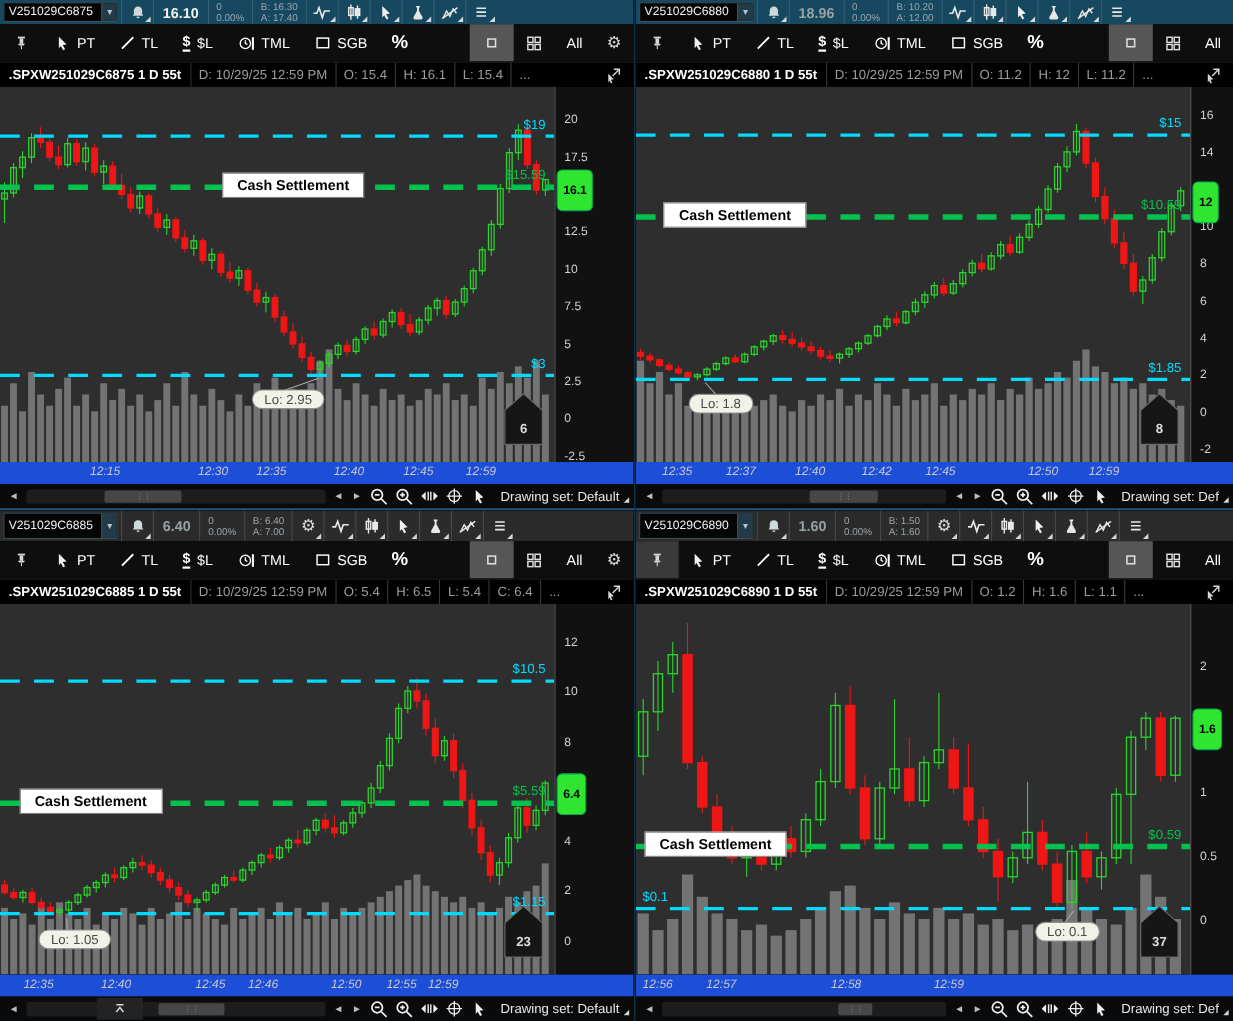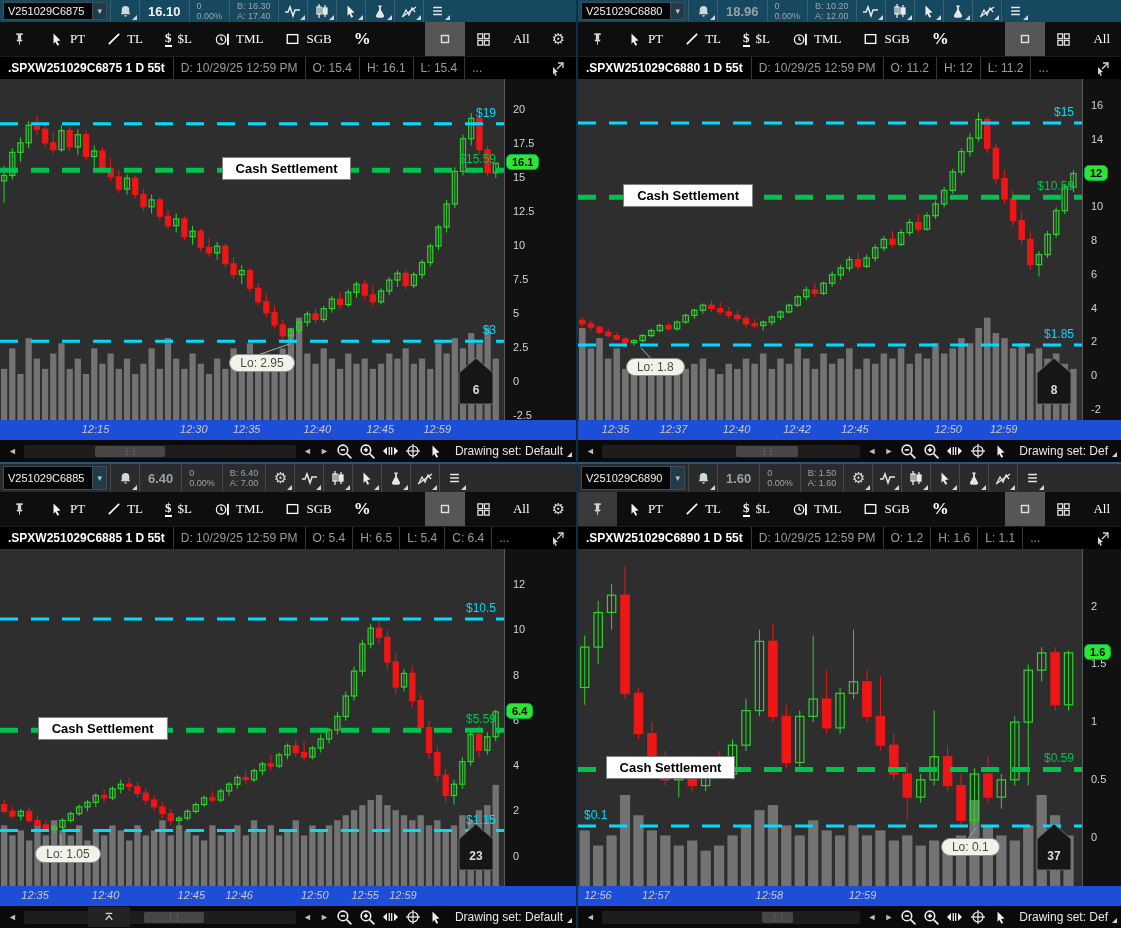--- a/index.html
+++ b/index.html
@@ -16,53 +16,53 @@
   .symbox .sym{color:#f2f2f2;font-size:11px;padding-left:4px;white-space:nowrap;overflow:hidden;flex:1;}
   .symbox .caret{color:#b9c4cc;font-size:9px;background:#233b49;align-self:stretch;display:flex;align-items:center;padding:0 4px;border-left:1px solid #3f4f58;}
   .icon-btn{position:relative;min-width:28px;display:flex;align-items:center;justify-content:center;border-left:1px solid rgba(255,255,255,.14);}
   .dd::after{content:"";position:absolute;right:2px;bottom:2px;border-left:5px solid transparent;border-bottom:5px solid #cfd8dc;}
   .price{display:flex;align-items:center;font-size:13px;font-weight:bold;padding:0 8px;border-left:1px solid rgba(255,255,255,.14);}
   .price.lit{color:#f2f2f2;} .price.dim{color:#98a1a6;}
   .mini{display:flex;flex-direction:column;justify-content:center;font-size:9px;color:#9aa5ad;line-height:1.15;padding:0 7px;border-left:1px solid rgba(255,255,255,.14);white-space:nowrap;}
   .gearchar{color:#d8d8d8;font-size:15px;}
   
   .tr2{display:flex;align-items:stretch;height:34px;background:#0e0e0e;flex:0 0 auto;color:#fff;}
-  .tool{display:flex;align-items:center;gap:6px;padding:0 11px;background:none;border:none;color:#fff;font-size:13px;font-family:Liberation Serif, serif;cursor:default;}
+  .tool{display:flex;align-items:center;gap:6px;padding:0 11px;background:none;border:none;color:#fff;font-size:13px;font-family:Liberation Sans, sans-serif;cursor:default;}
   .pinbtn{padding:0 13px;} .pinbtn.on{background:#3a3a3a;}
   .dollar{font-size:13px;font-weight:bold;border-bottom:2px solid #fff;line-height:1;padding-bottom:1px;}
   .pct{font-size:17px;font-weight:bold;}
   .rightgrp{margin-left:auto;display:flex;align-items:stretch;}
   .sqbtn{padding:0 13px;} .sqbtn.active{background:#565656;}
   
   .hd{display:flex;align-items:stretch;height:22px;background:#000;border-top:1px solid #1c1c1c;flex:0 0 auto;font-size:12px;color:#9c9c9c;}
   .hd .title{color:#fff;font-weight:bold;display:flex;align-items:center;padding:0 8px;white-space:nowrap;}
   .hd .cells{display:flex;align-items:stretch;overflow:hidden;}
   .hd .cell{display:flex;align-items:center;padding:0 7px;border-left:1px solid #383838;white-space:nowrap;}
   .hd .hicon{margin-left:auto;display:flex;align-items:center;padding:0 10px;}
   
   .body{flex:1 1 auto;display:flex;min-height:0;}
   .plot{position:relative;flex:1;background:#2e2e2e;overflow:hidden;}
   .yaxis{position:relative;background:#111;border-left:1px solid #5a5a5a;flex:0 0 auto;}
   .yaxis.wide{width:71px;} .yaxis.narrow{width:38px;}
   .tick{position:absolute;left:8px;color:#d2d2d2;font-size:11px;}
-  .pbadge{position:absolute;left:1px;background:#2fe52f;color:#000;font-size:11px;font-weight:bold;padding:1px 5px;border-radius:5px;border:1px solid #0a5;}
+  .pbadge{position:absolute;left:1px;background:#2fe52f;color:#000;font-size:11px;font-weight:bold;padding:12px 5px;border-radius:5px;border:1px solid #0a5;}
   .timeaxis{position:relative;height:20px;background:#1d4ed8;flex:0 0 auto;font-style:italic;}
   .tlab{position:absolute;top:3px;color:#c9c9c9;font-size:11px;}
   
   .bbar{display:flex;align-items:center;height:22px;background:#0a0a0a;flex:0 0 auto;padding:0 4px;position:relative;}
   .sarr{color:#bdbdbd;font-size:9px;padding:0 4px;}
   .track{flex:1;height:13px;background:#1d1d1d;border-radius:2px;position:relative;margin:0 3px;}
   .thumb{position:absolute;top:1px;height:11px;background:#474747;border-radius:2px;}
   .thumb::after{content:"⋮⋮";color:#8a8a8a;font-size:8px;display:block;text-align:center;line-height:11px;letter-spacing:-1px;}
   .bicon{display:flex;align-items:center;justify-content:center;width:23px;height:100%;}
   .dsl{color:#e8e8e8;font-size:12px;white-space:nowrap;margin-left:7px;position:relative;padding-right:9px;}
   .dsl::after{content:"";position:absolute;right:0;bottom:1px;border-left:5px solid transparent;border-bottom:5px solid #cfd8dc;}
   .collapsebtn{position:absolute;left:88px;top:1px;width:42px;height:20px;background:#232323;display:flex;align-items:center;justify-content:center;}
   
-  .settle{position:absolute;background:#fff;color:#000;font-weight:bold;font-size:13px;padding:3px 13px;border:1px solid #808080;z-index:6;white-space:nowrap;margin-left:20px;}
+  .settle{position:absolute;background:#fff;color:#000;font-weight:bold;font-size:13px;padding:3px 13px;border:1px solid #808080;z-index:6;white-space:nowrap;}
   .lobub{position:absolute;background:#f2f2e9;color:#4a4a4a;font-size:12px;padding:1px 10px;border:1px solid #8f8f8f;border-radius:9px;z-index:6;white-space:nowrap;}
   svg{display:block;}
 </style>
 </head>
 <body>
 
 <div class="grid">
     <div class="p top left">
     <div class="tr1 blue">
       <div class="symbox">

